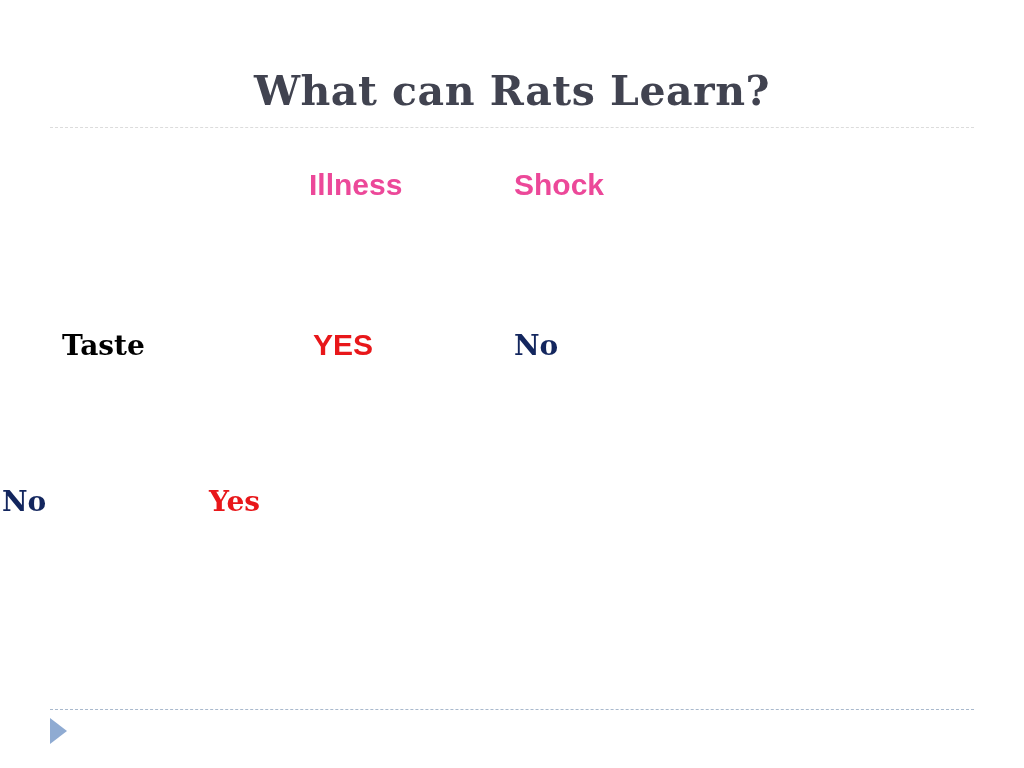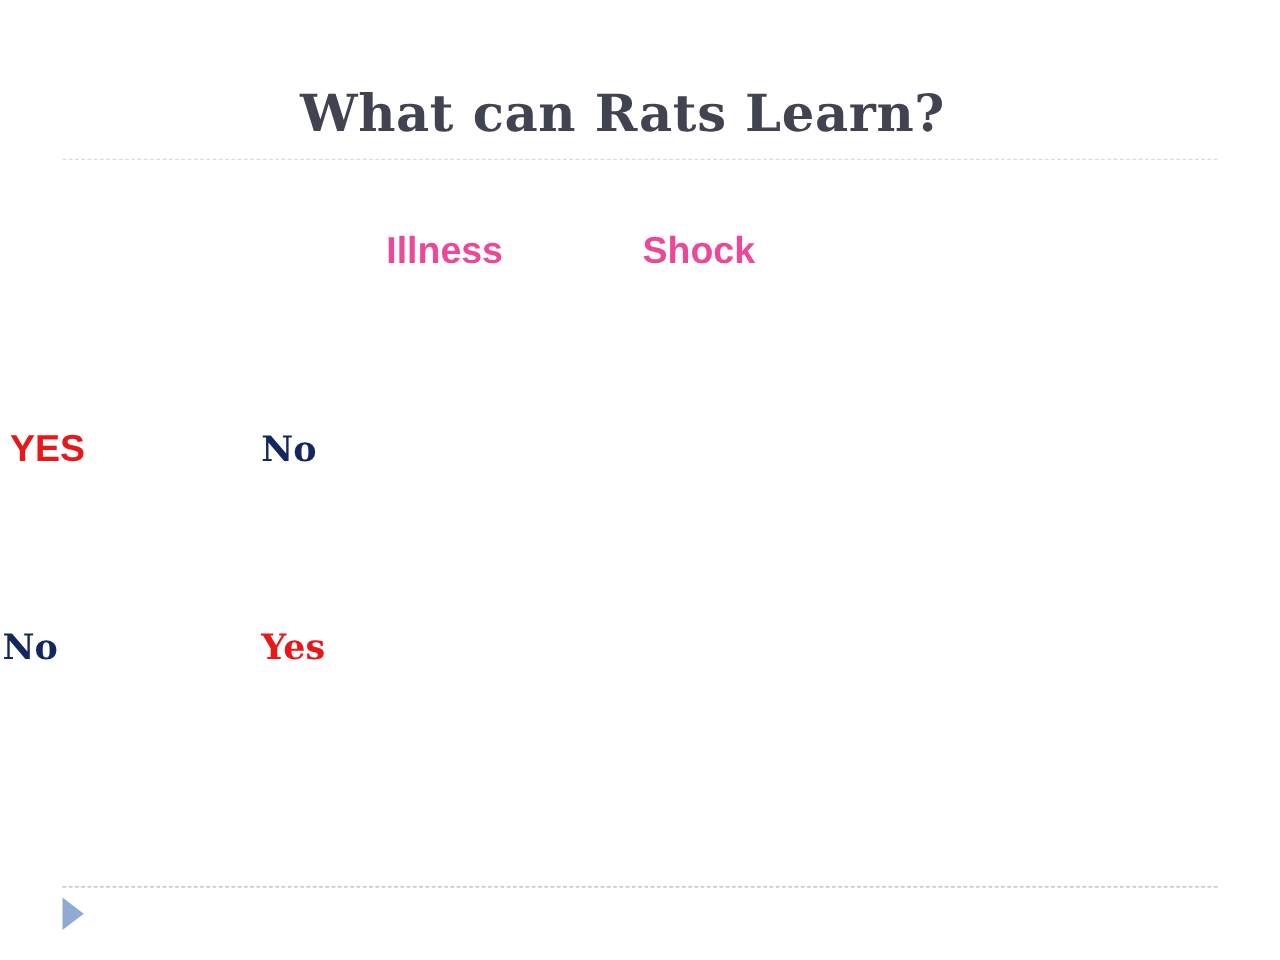--- a/index.html
+++ b/index.html
@@ -19,21 +19,21 @@
     position: absolute;
     inset: 0;
     width: 1024px;
     height: 768px;
     background: #ffffff;
   }
 
   
   .title-area {
     position: absolute;
-    left: 36px;
+    left: 50px;
     top: 62px;
     width: 924px;
     height: 58px;
     display: flex;
     align-items: center;
     justify-content: center;
   }
   .slide-title {
     font-family: "DejaVu Serif", "Liberation Serif", serif;
     font-weight: bold;
@@ -94,21 +94,20 @@
   }
   .col-label {
     width: 305px;
     padding-left: 62px;
   }
   .col-illness {
     width: 205px;
   }
   .col-shock {
     width: 205px;
-    margin-top: 16px;
   }
 
   
   .col-head {
     font-family: "Liberation Sans", sans-serif;
     font-weight: bold;
     font-size: 30px;
     color: #ec4899;
     line-height: 1;
   }
@@ -157,20 +156,21 @@
 
     <div class="matrix-row header-row">
       <div class="cell col-label">
         <span></span>
       </div>
       <div class="cell col-illness col-head head-illness">Illness</div>
       <div class="cell col-shock col-head head-shock">Shock</div>
     </div>
 
     <div class="matrix-row">
+      <div class="cell col-label row-head">Taste</div>
       <div class="cell col-illness value v-yes-caps" style="color: rgb(232, 23, 26);">YES</div>
       <div class="cell col-shock value-serif v-no-1" style="color: rgb(19, 38, 94);">No</div>
     </div>
 
     <div class="matrix-row">
       <div class="cell col-illness value-serif v-no-2" style="color: rgb(19, 38, 94);">No</div>
       <div class="cell col-shock value-serif v-yes-2" style="color: rgb(232, 23, 26);">Yes</div>
     </div>
 
   </div>

